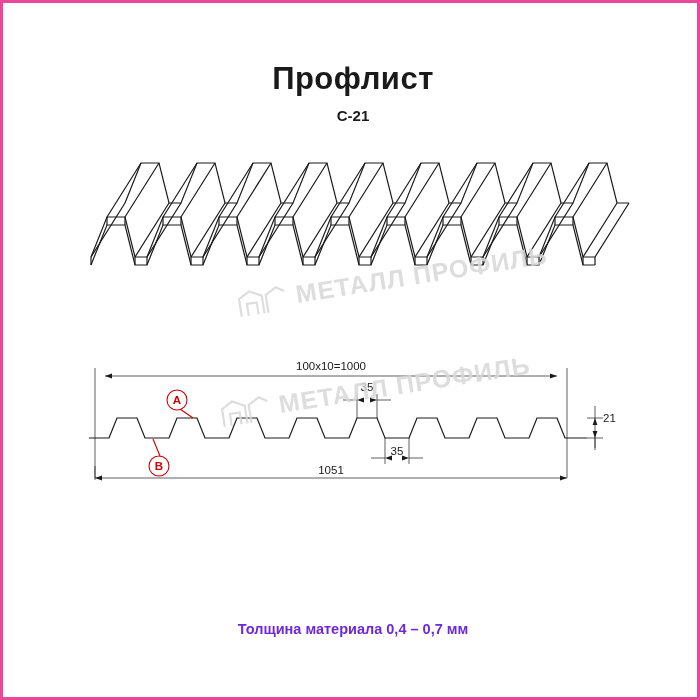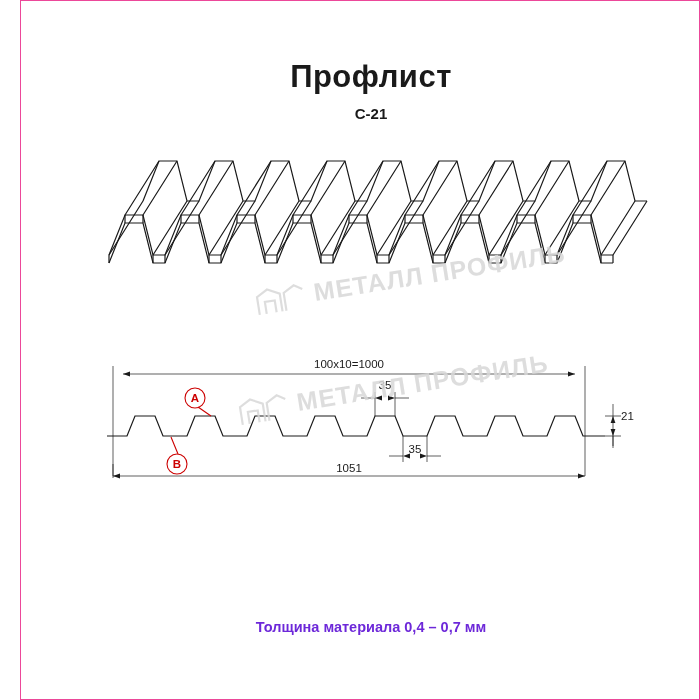--- a/index.html
+++ b/index.html
@@ -11,23 +11,22 @@
     height: 700px;
     background: #ffffff;
     font-family: "Liberation Sans", sans-serif;
     color: #1a1a1a;
     position: relative;
     overflow: hidden;
   }
   .page {
     position: absolute;
     inset: 0;
-    border: 1px solid #ec4899;
+    border: 3px solid #ec4899;
     box-sizing: border-box;
-    margin-left: 20px;
   }
   .title {
     position: absolute;
     top: 58px;
     left: 0;
     width: 700px;
     text-align: center;
     font-size: 31px;
     font-weight: bold;
     letter-spacing: 0.5px;

